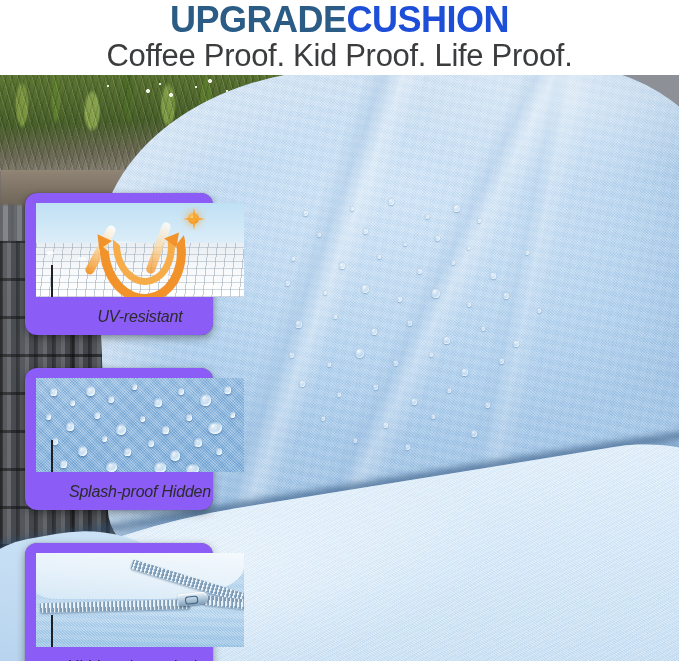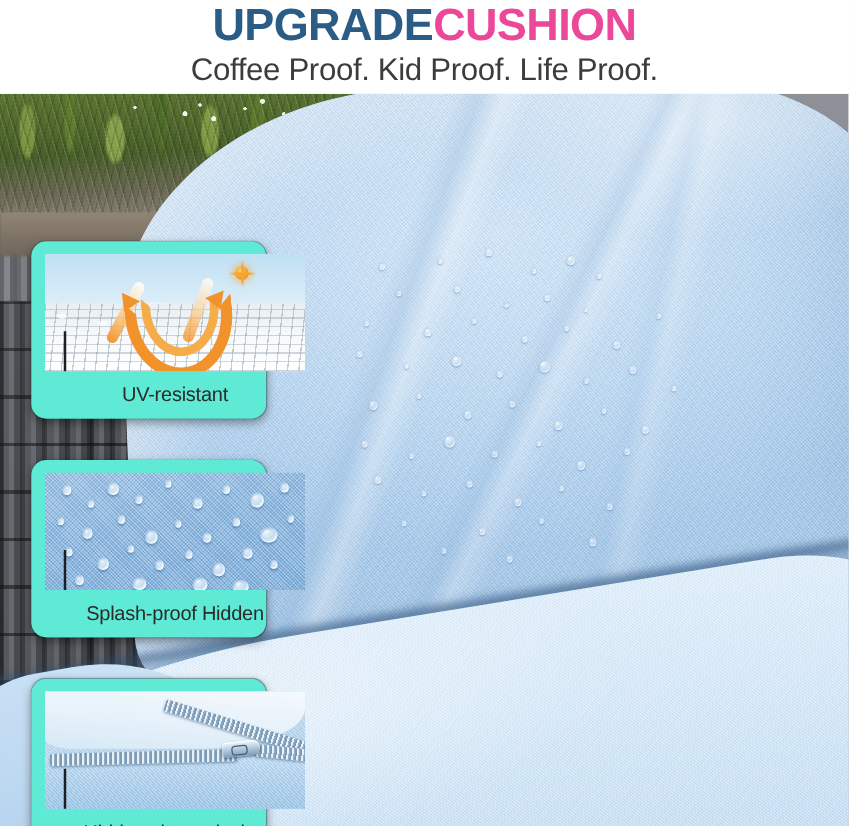--- a/index.html
+++ b/index.html
@@ -34,27 +34,27 @@
     left: 0; top: 0;
     width: 679px;
     text-align: center;
     font-size: 36px;
     font-weight: bold;
     letter-spacing: -0.5px;
     line-height: 40px;
     white-space: nowrap;
   }
   .title-upgrade { color: #2B5C86; }
-  .title-cushion { color: #ec4899; }
+  .title-cushion { color: #1d4ed8; }
   .header-sub {
     position: absolute;
     left: 0; top: 40px;
     width: 679px;
     text-align: center;
-    font-size: 25px;
+    font-size: 31px;
     font-weight: normal;
     color: #3A3C3E;
     line-height: 32px;
     letter-spacing: -0.3px;
     white-space: nowrap;
   }
 
   
   .stage {
     position: absolute;
@@ -242,24 +242,25 @@
     border-radius: 60px 120px 0 0 / 40px 90px 0 0;
     transform: rotate(-10deg);
   }
 
   
   .card {
     position: absolute;
     left: 25px;
     width: 188px;
     height: 142px;
-    background: #5eead4;
+    background: #8b5cf6;
     border-radius: 12px;
     box-shadow: 0 3px 8px rgba(0,0,0,0.38), 0 0 1px rgba(0,0,0,0.45);
     z-index: 30;
+    font-style: italic;
   }
   .card-1 { top: 118px; }
   .card-2 { top: 293px; }
   .card-3 { top: 468px; }
 
   .card-photo {
     position: absolute;
     left: 11px; top: 10px;
     width: 208px; height: 94px;
     overflow: hidden;

